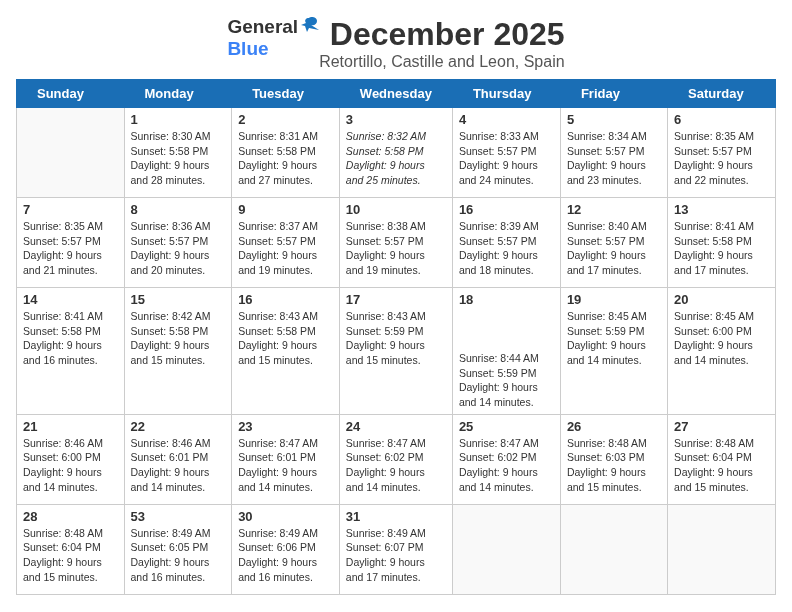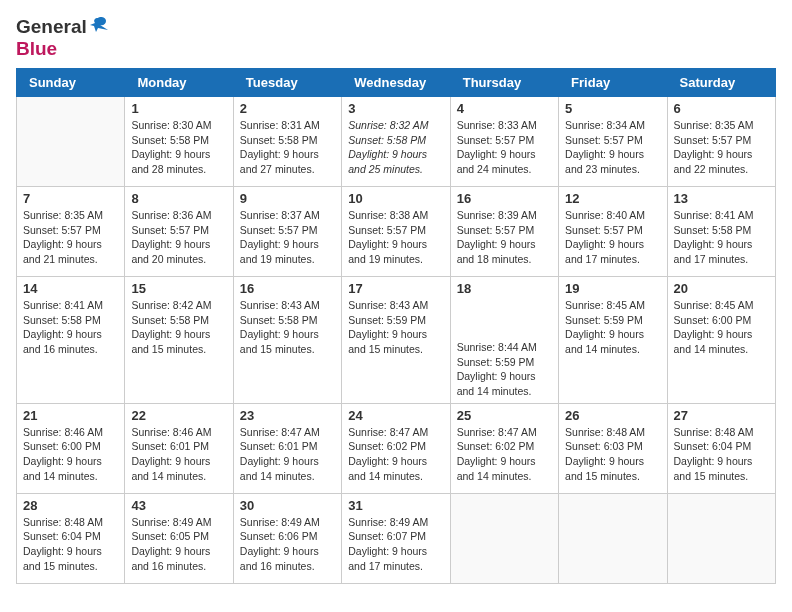--- a/index.html
+++ b/index.html
@@ -5,21 +5,21 @@
     * { box-sizing: border-box; margin: 0; padding: 0; }
     body {
       font-family: Arial, sans-serif;
       background: #fff;
       width: 792px;
       min-height: 612px;
       padding: 16px;
     }
     .header {
       display: flex;
-      justify-content: flex-start;
+      justify-content: center;
       align-items: flex-start;
       margin-bottom: 8px;
     }
     .logo {
       display: flex;
       flex-direction: column;
       align-items: flex-start;
     }
     .title-section {
       text-align: right;
@@ -35,21 +35,21 @@
     }
     table {
       width: 100%;
       border-collapse: collapse;
       border: 1px solid #ccc;
     }
     th {
       background-color: #1a6eb5;
       color: white;
       text-align: left;
-      padding: 6px 12px;
+      padding: 6px 20px;
       font-size: 13px;
       font-weight: bold;
       border: 1px solid #1a6eb5;
     }
     td {
       vertical-align: top;
       padding: 4px 6px;
       border: 1px solid #ccc;
       font-size: 11px;
       color: #333;
@@ -78,21 +78,21 @@
       align-items: center;
     }
     .logo-text-general {
       font-size: 19px;
       font-weight: bold;
       color: #333;
     }
     .logo-text-blue {
       font-size: 19px;
       font-weight: bold;
-      color: #be185d;
+      color: #3b82f6;
     }
     .logo-bird {
       margin-left: 3px;
       margin-top: -4px;
     }
   </style>
 </head>
 <body>
 
 <div class="header">
@@ -100,20 +100,24 @@
     <div class="logo-row">
       <span class="logo-text-general">General</span>
       <svg class="logo-bird" width="18" height="18" viewBox="0 0 18 18">
         <path d="M8 2 C10 0, 16 1, 16 5 C16 8, 13 10, 10 9 L18 14 L8 12 L6 16 L4 10 L0 9 L5 7 C3 4, 5 2, 8 2Z" fill="#1a75c0"></path>
       </svg>
     </div>
     <div>
       <span class="logo-text-blue">Blue</span>
     </div>
   </div>
+  <div class="title-section">
+    <div class="month-title">December 2025</div>
+    <div class="location">Retortillo, Castille and Leon, Spain</div>
+  </div>
 </div>
 
 <table>
   <thead>
     <tr>
     <th>Sunday</th>
         <th>Monday</th>
         <th>Tuesday</th>
         <th>Wednesday</th>
         <th>Thursday</th>
@@ -322,21 +326,21 @@
       </tr>
       <tr>
         <td>
           <span class="day-number">28</span>
           <div class="cell-text" style="white-space: pre-line;">Sunrise: 8:48 AM
 Sunset: 6:04 PM
 Daylight: 9 hours
 and 15 minutes.</div>
         </td>
         <td>
-          <span class="day-number">43</span>
+          <span class="day-number">53</span>
           <div class="cell-text" style="white-space: pre-line;">Sunrise: 8:49 AM
 Sunset: 6:05 PM
 Daylight: 9 hours
 and 16 minutes.</div>
         </td>
         <td>
           <span class="day-number">30</span>
           <div class="cell-text" style="white-space: pre-line;">Sunrise: 8:49 AM
 Sunset: 6:06 PM
 Daylight: 9 hours

